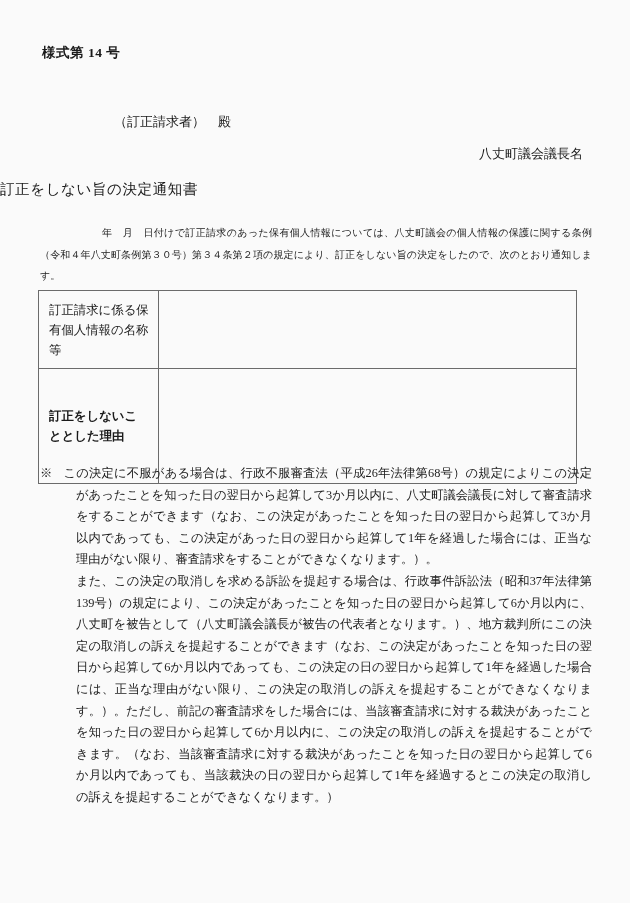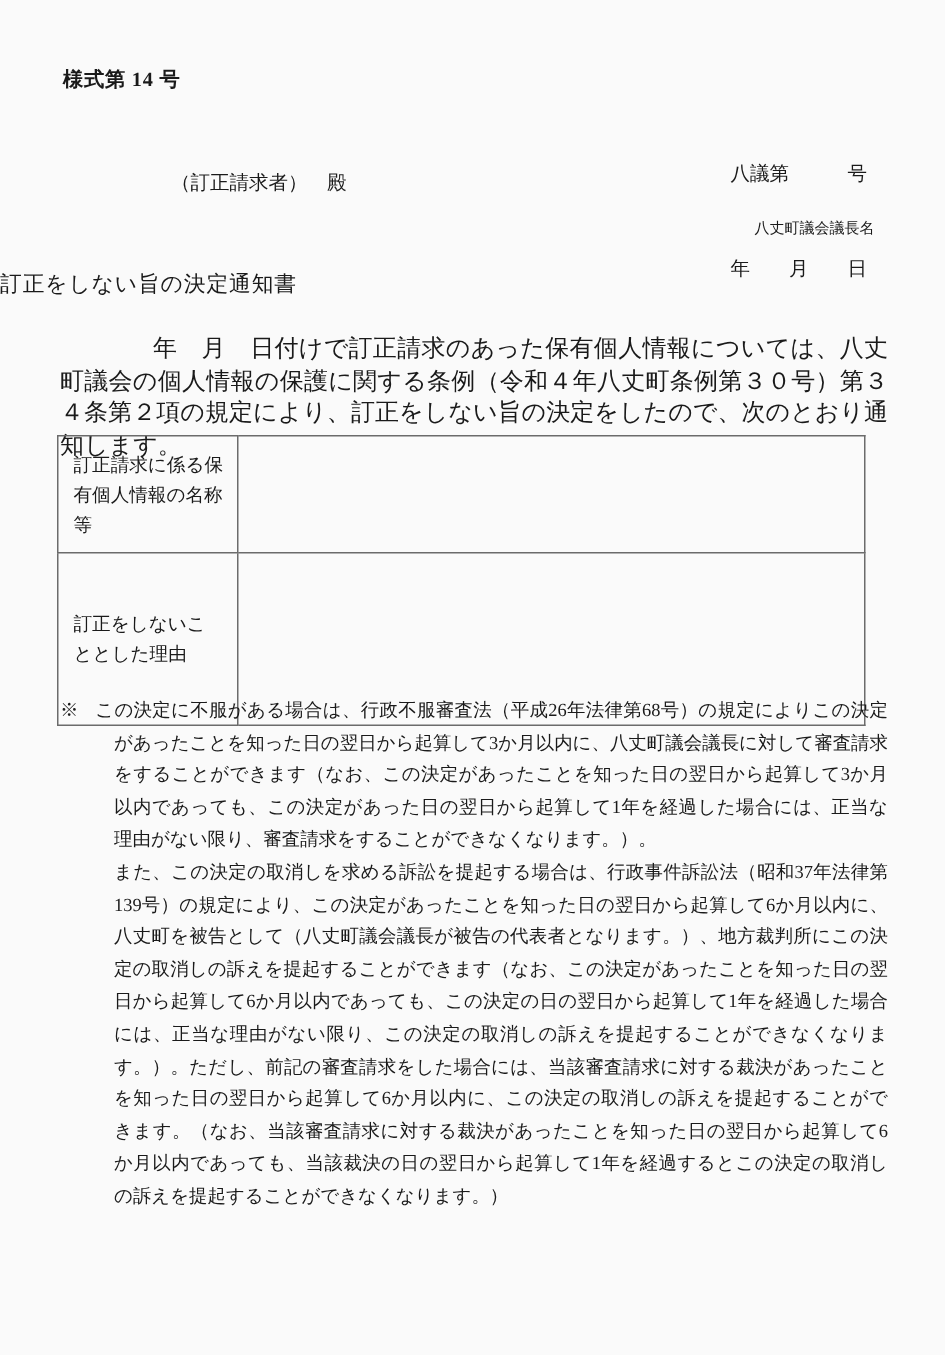--- a/index.html
+++ b/index.html
@@ -55,41 +55,41 @@
     font-size: 13px;
     white-space: pre;
     margin-left: 36px;
   }
 
   
   .signer {
     position: absolute;
     right: 47px;
     top: 145px;
-    font-size: 10px;
+    font-size: 13px;
     white-space: pre;
   }
 
   
   .doc-title {
     position: absolute;
     left: 0;
     right: 0;
     top: 180px;
     font-size: 14.5px;
     letter-spacing: 0.6px;
   }
 
   
   .intro {
     position: absolute;
     left: 40px;
     top: 222px;
     width: 552px;
-    font-size: 16px;
+    font-size: 10px;
     line-height: 21.5px;
     text-align: justify;
     text-justify: inter-character;
     text-indent: 62px;
   }
 
   
   .form-table {
     position: absolute;
     left: 38px;
@@ -110,21 +110,21 @@
     line-height: 20px;
   }
   .form-table td.value {
     padding: 6px 8px;
     font-size: 12.4px;
     line-height: 20px;
   }
   .form-table tr.row-1 td { height: 56px; }
   .form-table tr.row-2 td { height: 98px; }
   .form-table tr.row-1 td.label { vertical-align: top; padding-top: 9px; font-family: Liberation Serif, serif; }
-  .form-table tr.row-2 td.label { vertical-align: middle; }
+  .form-table tr.row-2 td.label { vertical-align: middle; font-weight: bold; }
 
   
   .notes {
     position: absolute;
     left: 40px;
     top: 463px;
     width: 552px;
     font-size: 12.3px;
     line-height: 21.6px;
   }
@@ -142,24 +142,20 @@
     padding-right: 11px;
   }
 </style>
 </head>
 <body>
 
 <div class="page">
 
   <div class="form-number">様式第 14 号</div>
 
-  <div class="issue-block">
-    <span class="issue-line">八議第　　　号</span>
-    <span class="issue-line">年　　月　　日</span>
-  </div>
 
   <div class="addressee">（訂正請求者）　殿</div>
 
   <div class="signer">八丈町議会議長名</div>
 
   <div class="doc-title">訂正をしない旨の決定通知書</div>
 
   <div class="intro">年　月　日付けで訂正請求のあった保有個人情報については、八丈町議会の個人情報の保護に関する条例（令和４年八丈町条例第３０号）第３４条第２項の規定により、訂正をしない旨の決定をしたので、次のとおり通知します。</div>
 
   <table class="form-table">

